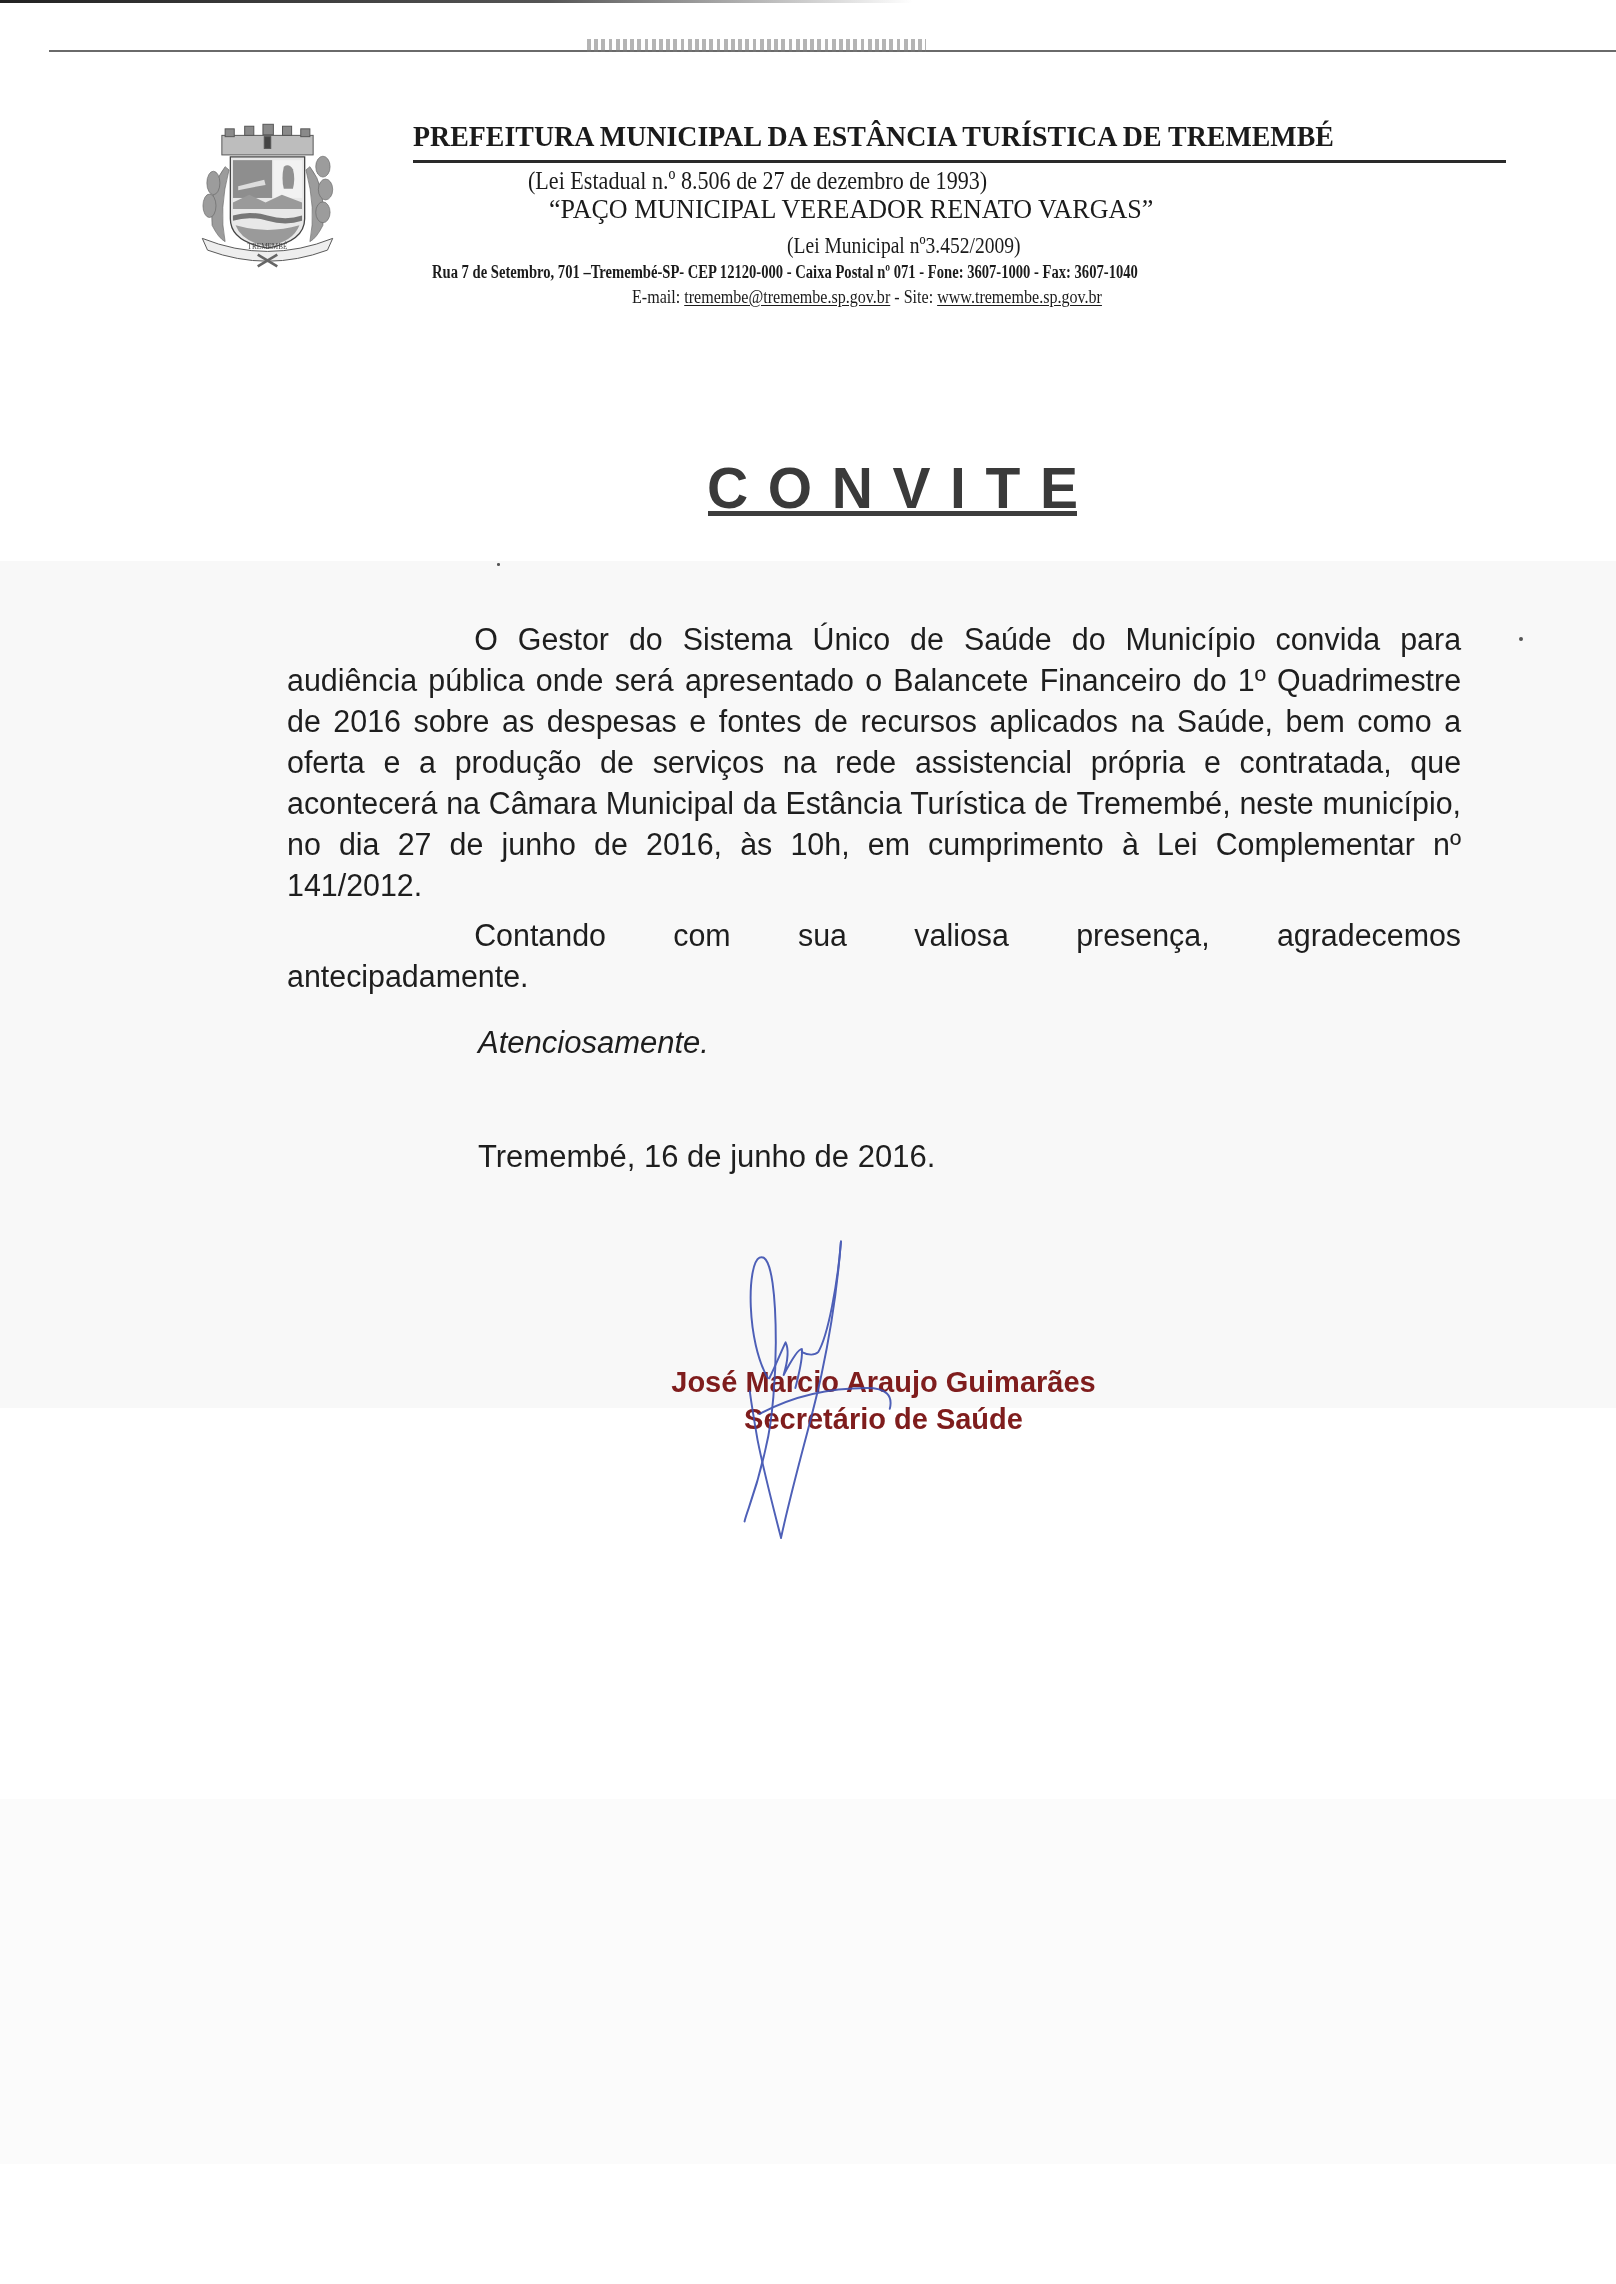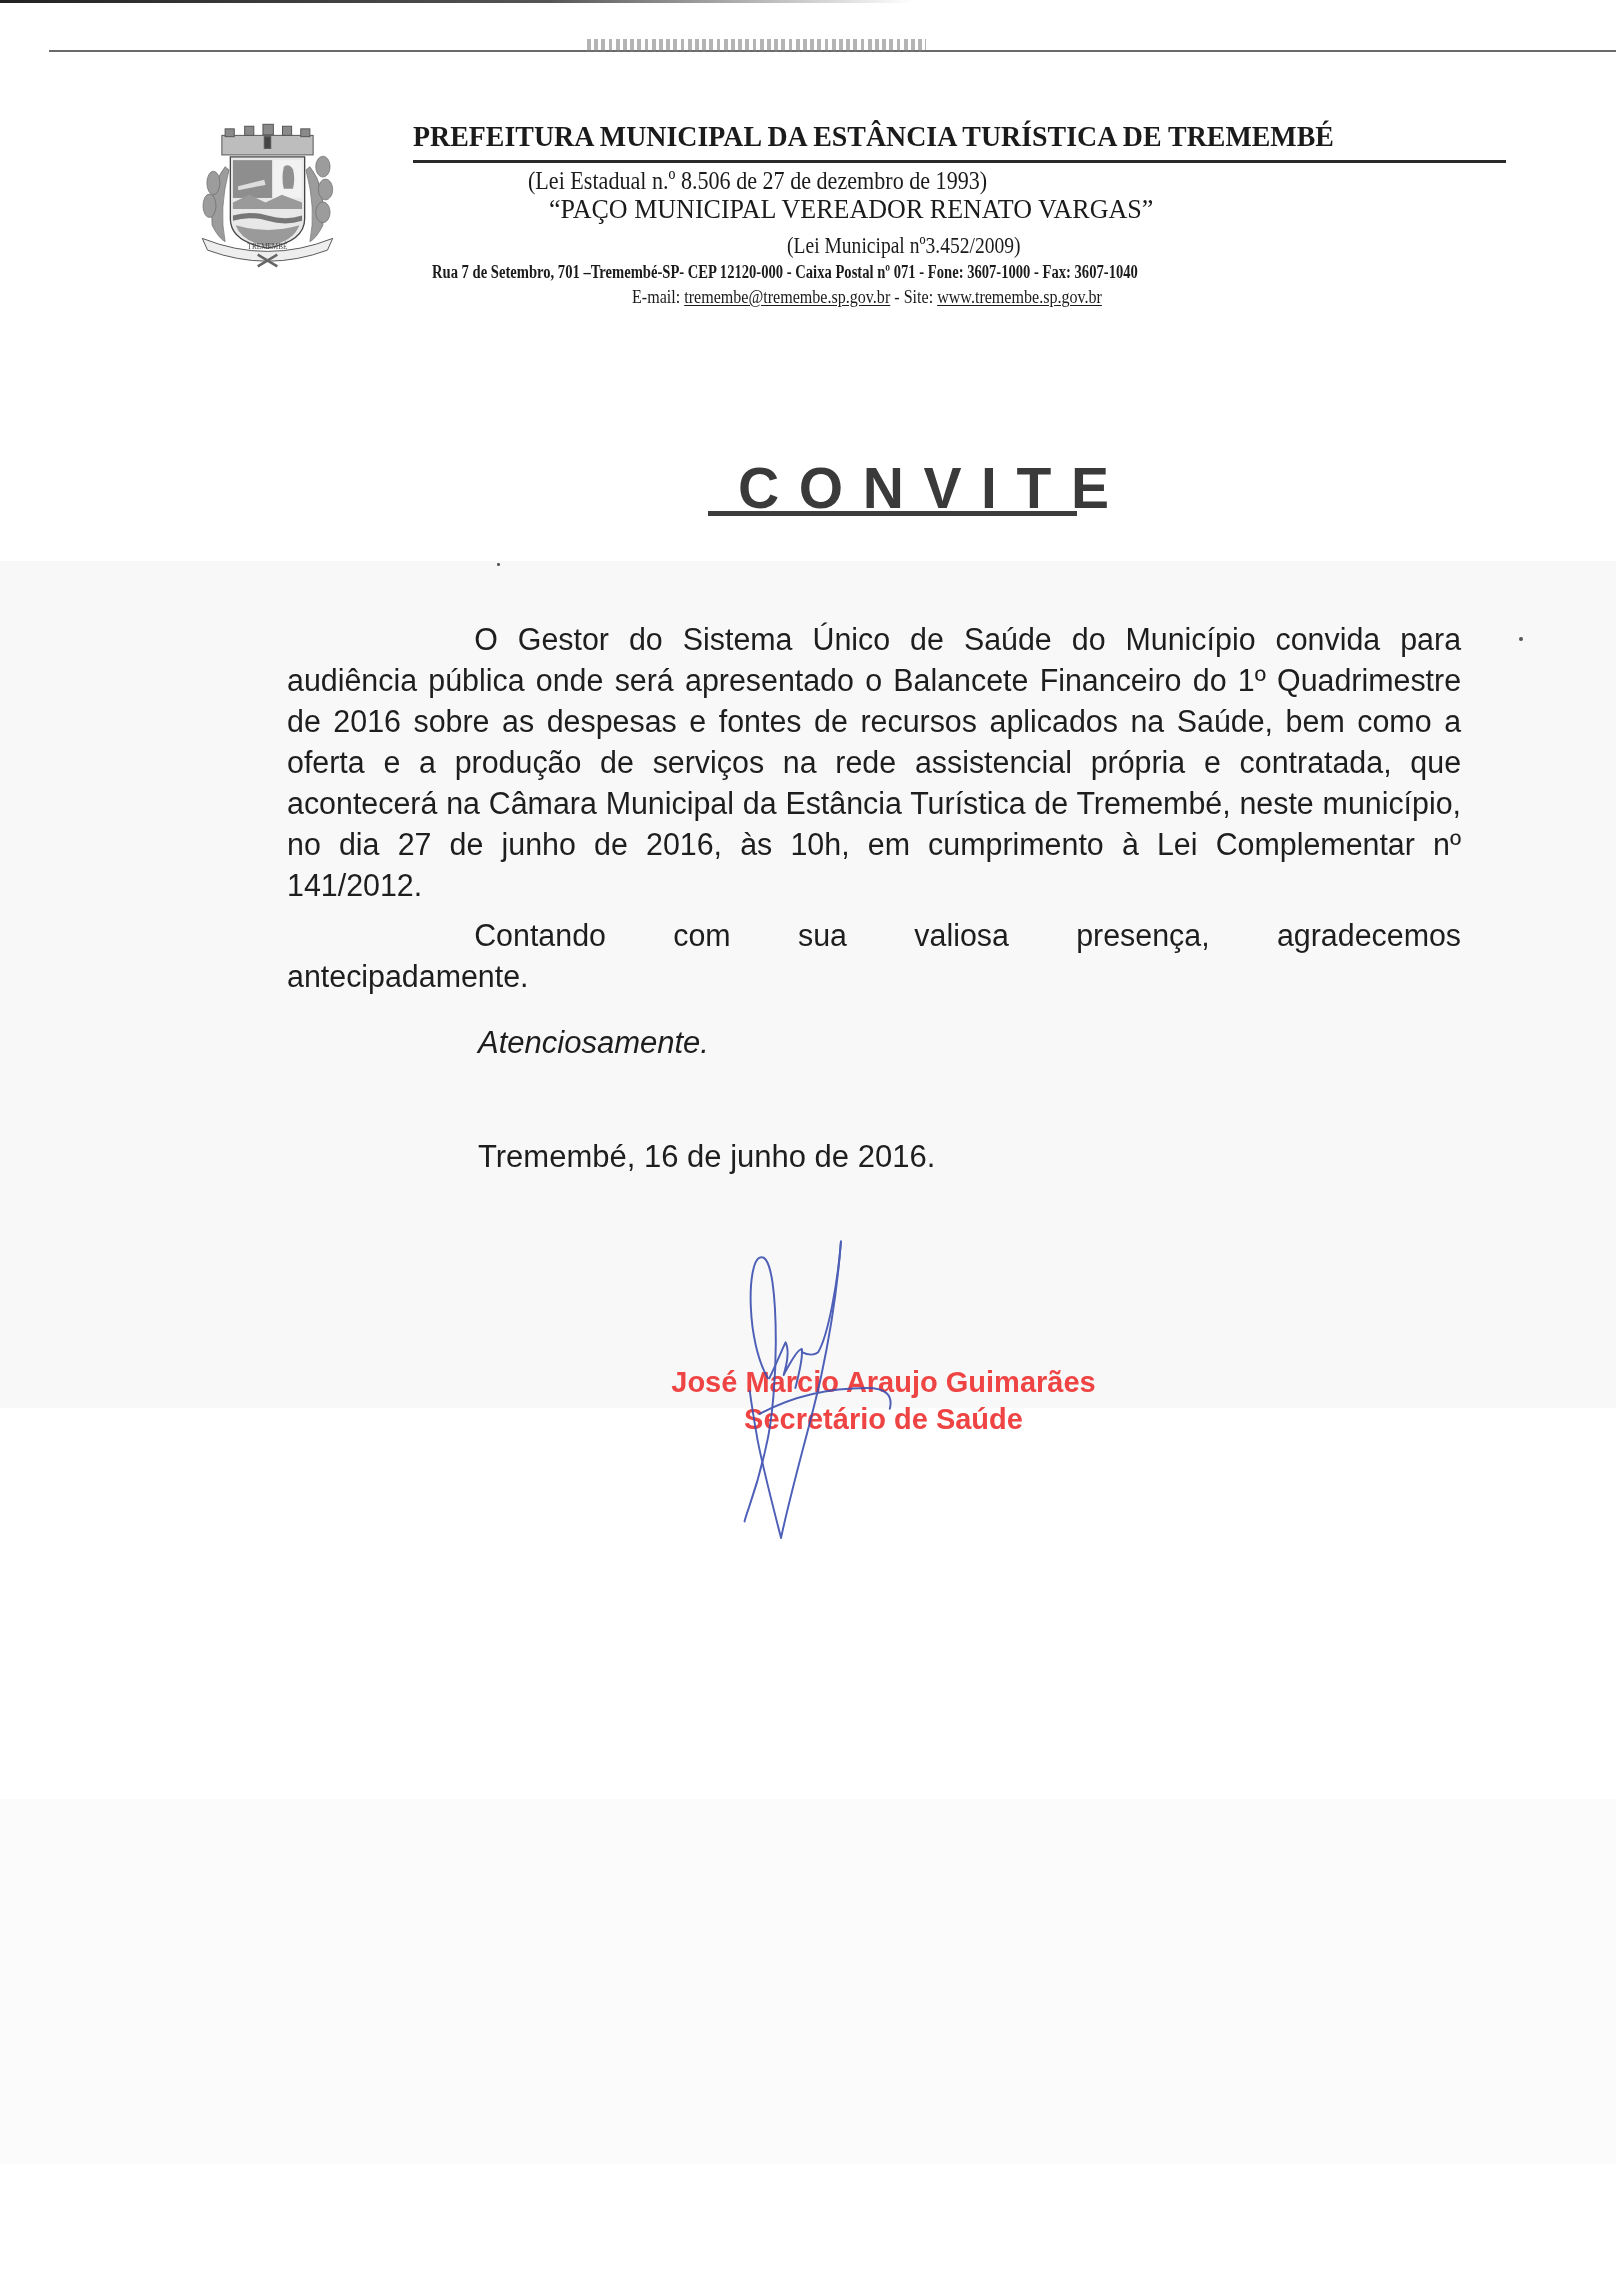--- a/index.html
+++ b/index.html
@@ -111,21 +111,20 @@
     
     .doc-title {
       position: absolute;
       left: 707px; top: 455px;
       font-family: "Liberation Sans", sans-serif;
       font-size: 57px;
       font-weight: bold;
       letter-spacing: 19.6px;
       color: #3a3a3a;
       white-space: nowrap;
-      margin-left: 31px;
     }
     .doc-title-underline {
       position: absolute;
       left: 708px; top: 511px;
       width: 369px; height: 5.2px;
       background: #3d3d3d;
     }
 
     
     .body-text {
@@ -169,21 +168,21 @@
     
     .signature-block {
       position: absolute;
       left: 636px; top: 1364px;
       width: 495px;
       text-align: center;
       font-family: "Liberation Sans", sans-serif;
       font-weight: bold;
       font-size: 29px;
       line-height: 37px;
-      color: #ef4444;
+      color: #7f1d1d;
     }
     .sig-name { display: block; white-space: nowrap; }
     .sig-role { display: block; white-space: nowrap; }
     .signature-svg {
       position: absolute;
       left: 613px; top: 1225px;
       width: 521px; height: 339px;
       pointer-events: none;
     }
   </style>

